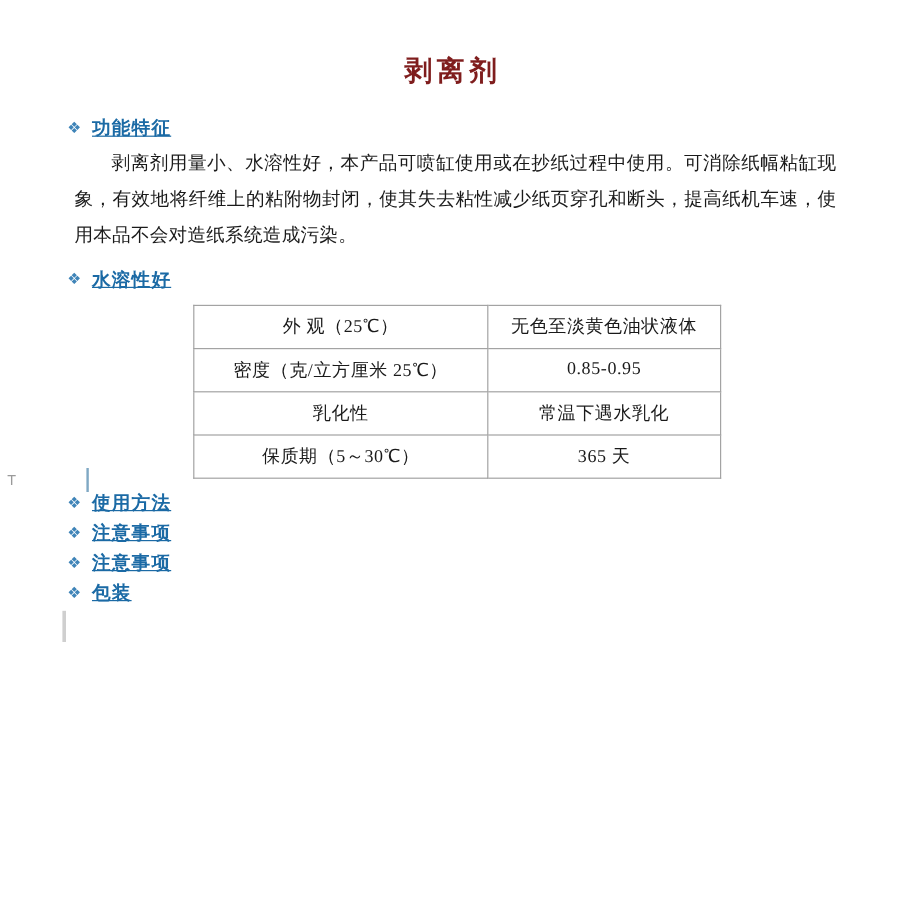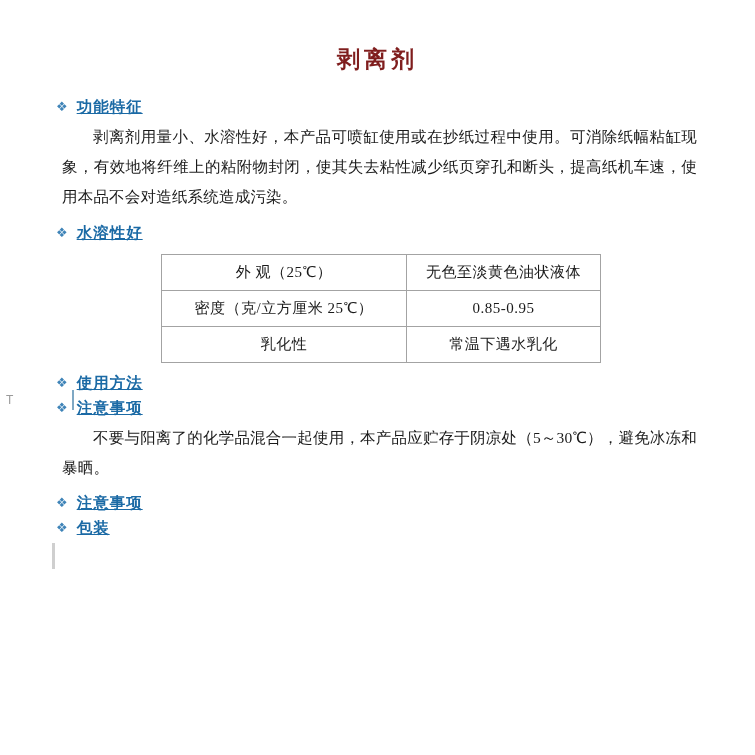--- a/index.html
+++ b/index.html
@@ -140,34 +140,37 @@
           <td class="right">无色至淡黄色油状液体</td>
         </tr>
         <tr>
           <td class="left">密度（克/立方厘米 25℃）</td>
           <td class="right">0.85-0.95</td>
         </tr>
         <tr>
           <td class="left">乳化性</td>
           <td class="right">常温下遇水乳化</td>
         </tr>
+        <tr>
+          <td class="left">保质期（5～30℃）</td>
+          <td class="right">365 天</td>
+        </tr>
       </tbody>
     </table>
   </div>
 
   <div class="section-head">
     <span class="bullet">❖</span>
     <span class="section-title">使用方法</span>
   </div>
 
   <div class="section-head">
     <span class="bullet">❖</span>
     <span class="section-title">注意事项</span>
   </div>
-  <div class="para">不要与阳离了的化学品混合一起使用，本产品应贮存于阴凉处（5～30℃），避免冰冻和暴晒。</div>
 
   <div class="section-head">
     <span class="bullet">❖</span>
     <span class="section-title">注意事项</span>
   </div>
 
   <div class="section-head">
     <span class="bullet">❖</span>
     <span class="section-title">包装</span>
   </div>

